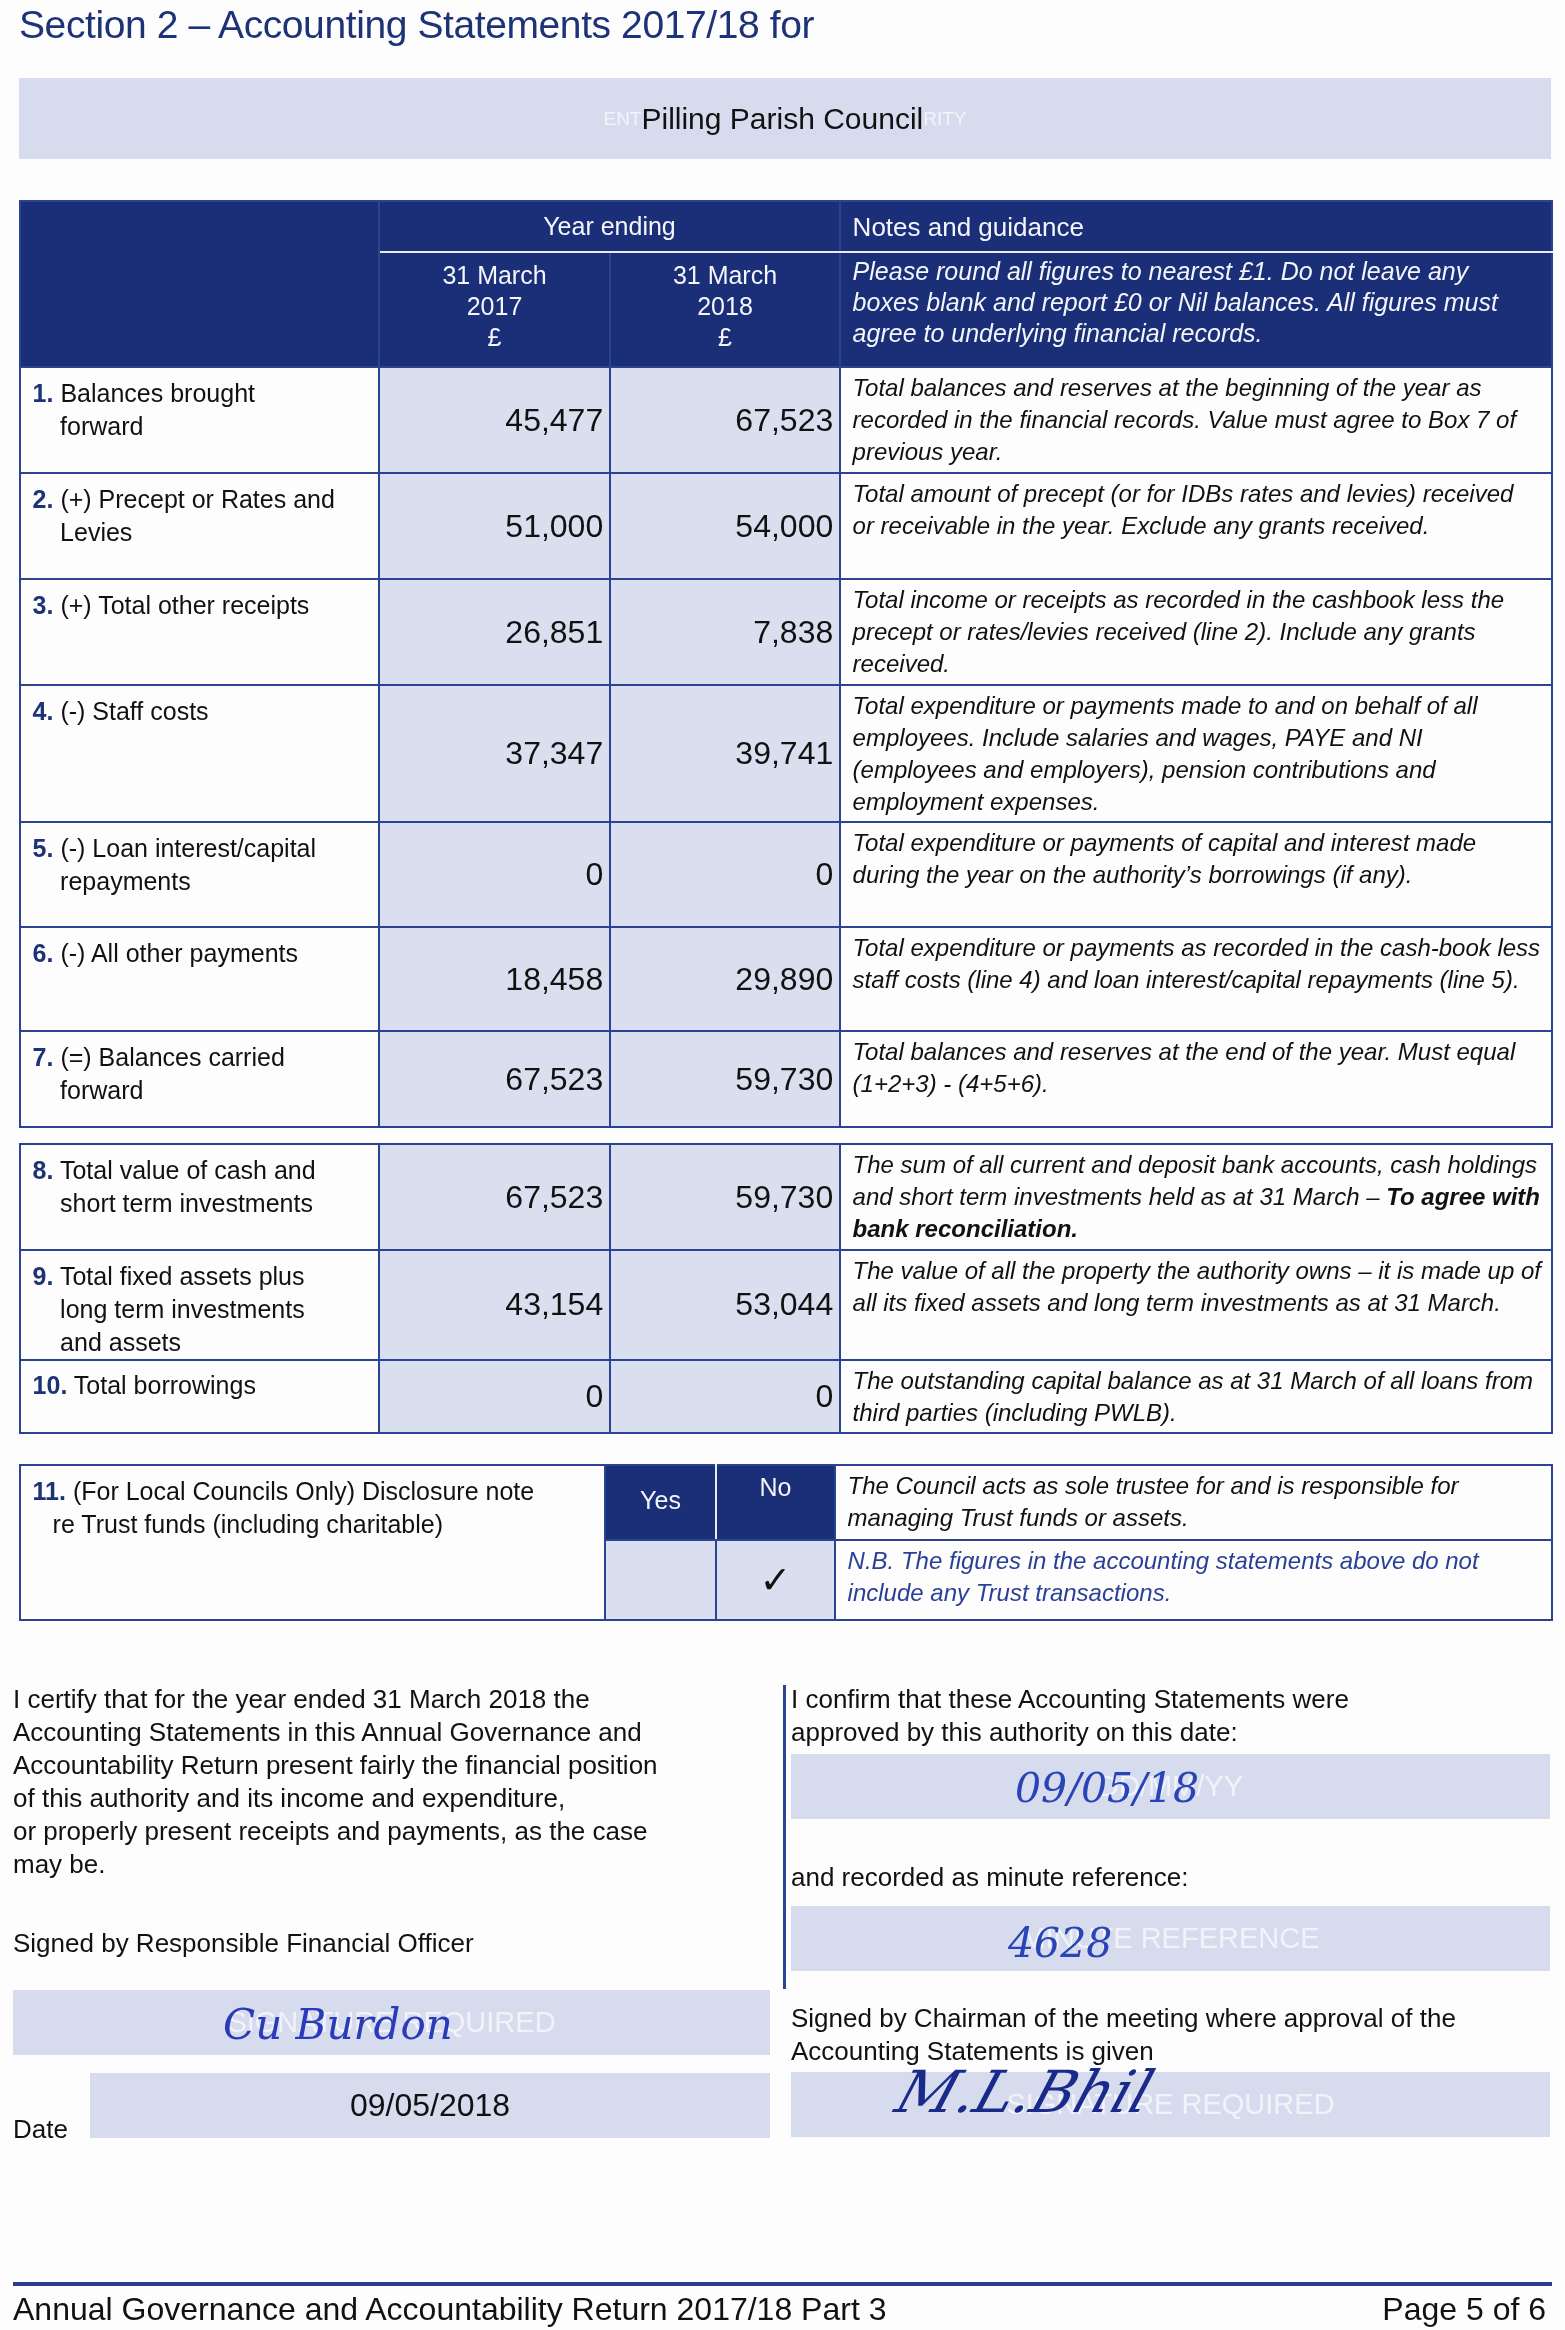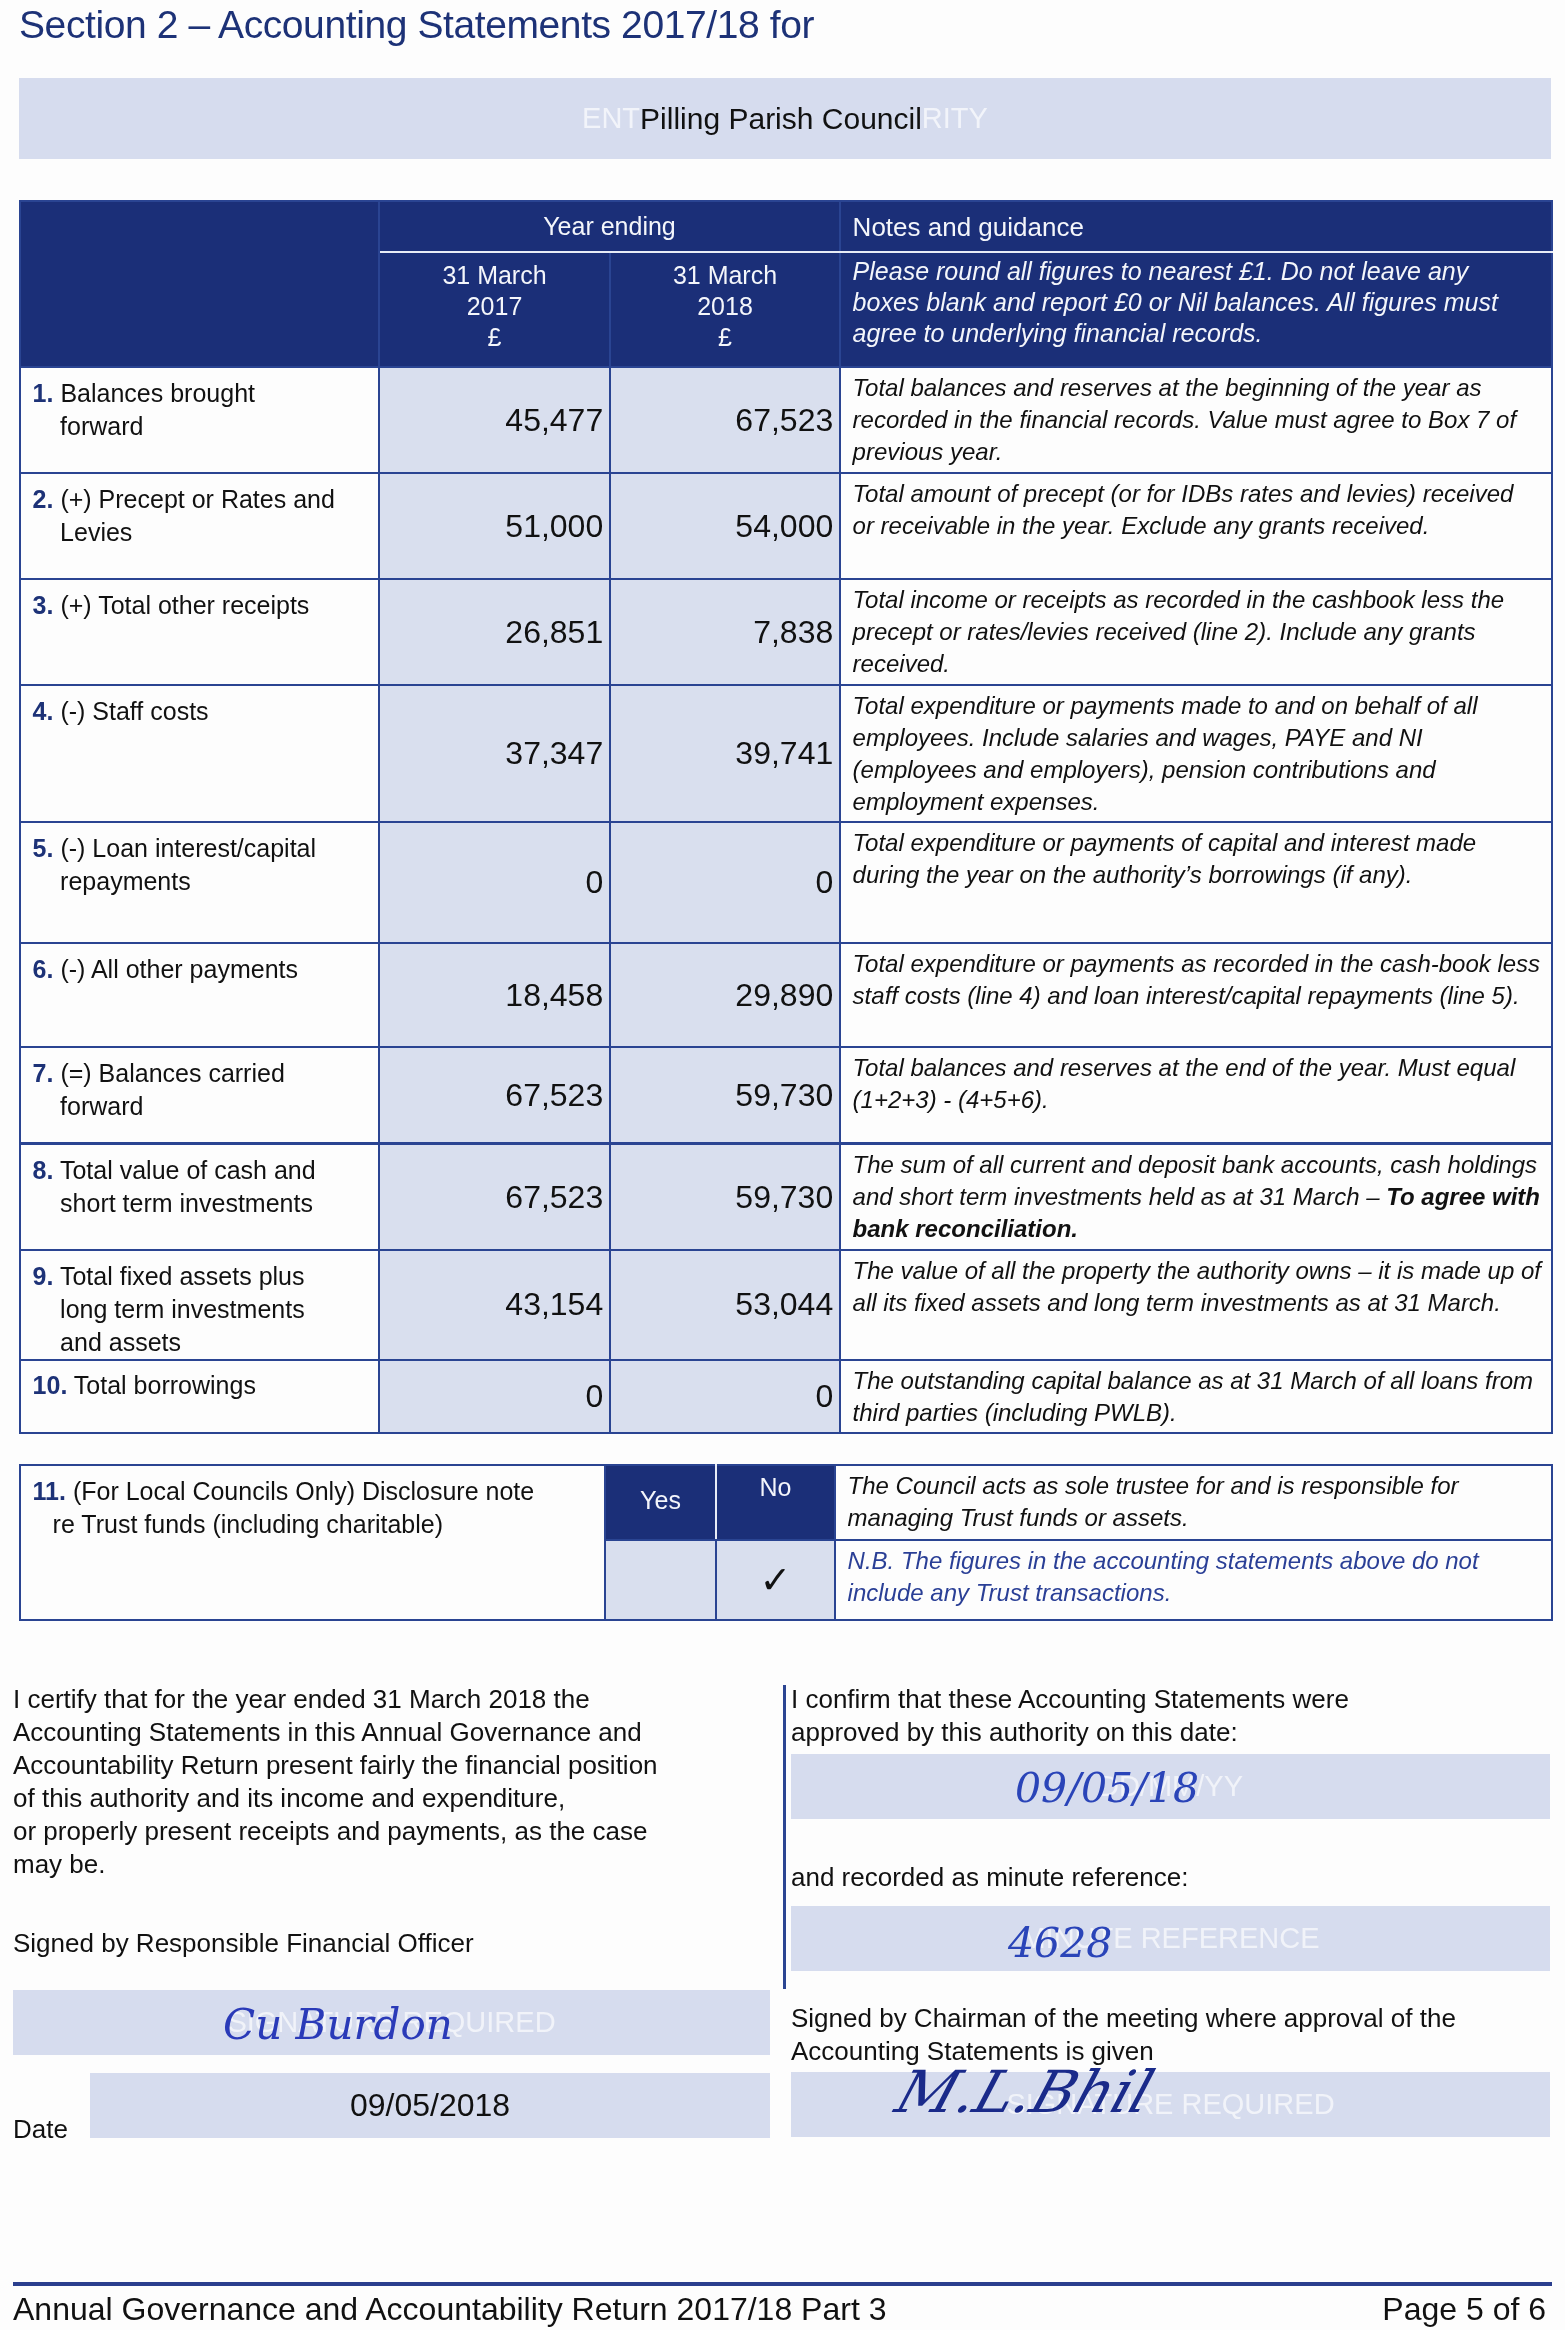--- a/index.html
+++ b/index.html
@@ -5,21 +5,21 @@
   html, body { margin:0; padding:0; background:#fdfdfd; }
   body { width:1566px; height:2330px; position:relative; overflow:hidden;
          font-family:"Liberation Sans", sans-serif; color:#111; }
   .abs { position:absolute; }
   .navy { background:#1b2f78; }
   .shade { background:#d9dfee; }
   #page-title { left:19px; top:2.9px; font-size:39px; font-weight:normal; color:#1d3277;
     letter-spacing:-0.4px; white-space:nowrap; }
   #authority-bar { left:19px; top:78px; width:1532px; height:81px; background:#d6dcee;
     display:flex; align-items:center; justify-content:center; }
-  #authority-bar .ph { color:#f2f4fa; font-size:29px; }
+  #authority-bar .ph { color:#f2f4fa; font-size:19px; }
   #authority-bar .name { color:#111; font-size:30px; }
 
   table.acct { position:absolute; left:19px; border-collapse:collapse; table-layout:fixed; }
   table.acct td { border:2.9px solid #2a4492; vertical-align:top; padding:0; }
   .lbl { font-size:25px; line-height:33px; padding:8.7px 7.2px 0 11.6px !important; }
   .lbl .num { color:#1d3277; font-weight:bold; }
   .lbl .cont { padding-left:27.5px; display:block; }
   .val { font-size:32px; text-align:right; vertical-align:middle !important;
          padding-right:5.8px !important; background:#d9dfee;margin-left:45px; }
   .note { font-size:24px; font-style:italic; line-height:32px; padding:4.3px 10px 2.9px 11.6px !important; }
@@ -93,21 +93,21 @@
     <td class="val">26,851</td>
     <td class="val">7,838</td>
     <td class="note">Total income or receipts as recorded in the cashbook less the precept or rates/levies received (line 2). Include any grants received.</td>
   </tr>
   <tr style="height:137px;">
     <td class="lbl"><span class="num">4.</span> <span>(-) Staff costs</span></td>
     <td class="val">37,347</td>
     <td class="val">39,741</td>
     <td class="note">Total expenditure or payments made to and on behalf of all employees. Include salaries and wages, PAYE and NI (employees and employers), pension contributions and employment expenses.</td>
   </tr>
-  <tr style="height:121px;">
+  <tr style="height:105px;">
     <td class="lbl"><span class="num">5.</span> <span>(-) Loan interest/capital</span><span class="cont">repayments</span></td>
     <td class="val">0</td>
     <td class="val">0</td>
     <td class="note">Total expenditure or payments of capital and interest made during the year on the authority’s borrowings (if any).</td>
   </tr>
   <tr style="height:104px;">
     <td class="lbl"><span class="num">6.</span><span> (-) All other payments</span></td>
     <td class="val">18,458</td>
     <td class="val">29,890</td>
     <td class="note">Total expenditure or payments as recorded in the cash-book less staff costs (line 4) and loan interest/capital repayments (line 5).</td>

